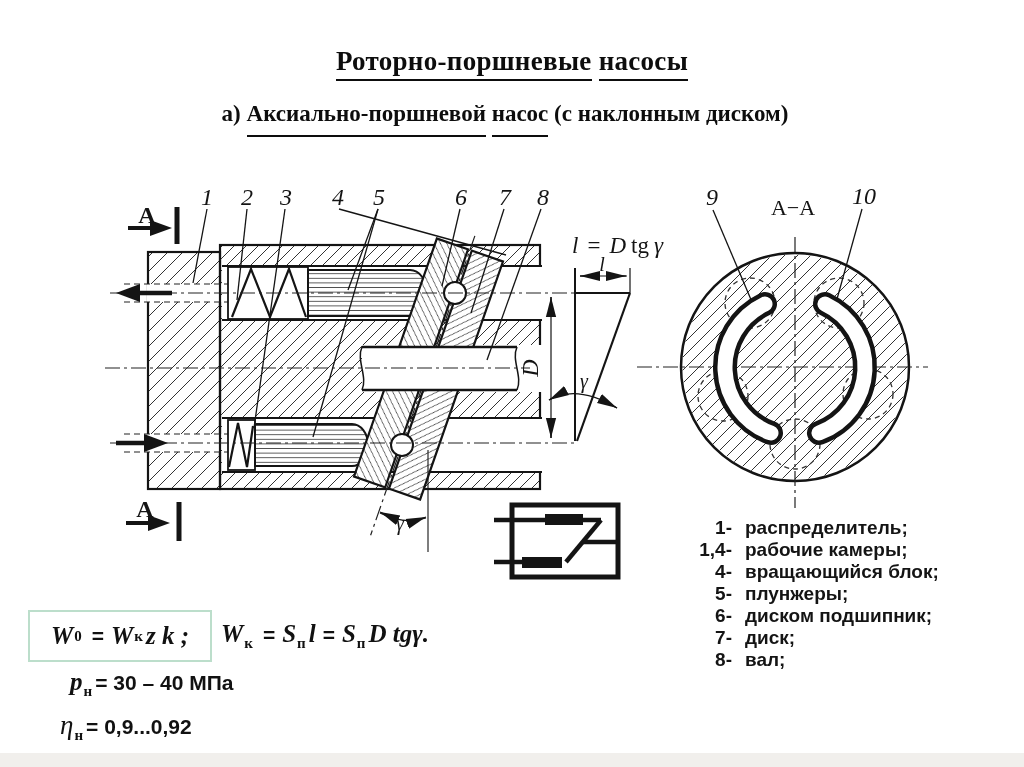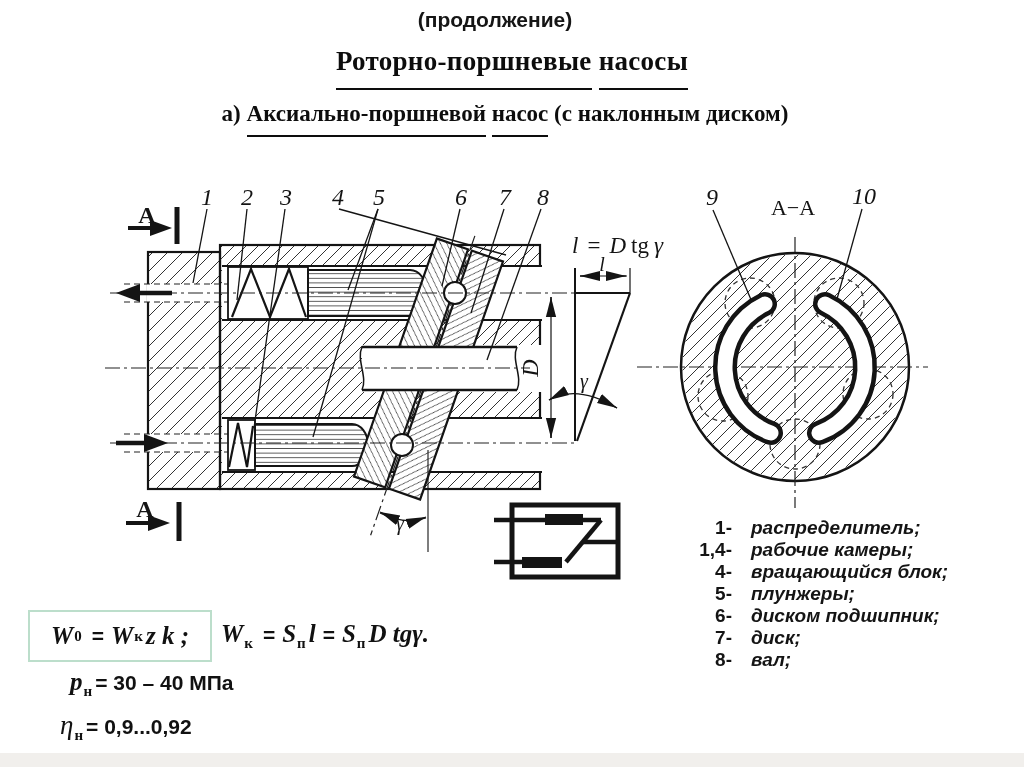--- a/index.html
+++ b/index.html
@@ -6,27 +6,27 @@
   #page{position:relative;width:1024px;height:767px;background:#ffffff;overflow:hidden;
         font-family:"Liberation Sans",sans-serif;color:#111;}
   .abs{position:absolute;}
   
   #cont-line{top:8px;left:0;width:990px;text-align:center;
              font:bold 21px "Liberation Sans",sans-serif;color:#151515;}
   #main-title{top:46px;left:0;width:1024px;text-align:center;
               font:bold 27px "Liberation Serif",serif;color:#0d0d0d;letter-spacing:.3px;}
   #subtitle{top:101px;left:0;width:1010px;text-align:center;
             font:bold 23px "Liberation Serif",serif;color:#0d0d0d;}
-  .u{border-bottom:2.5px solid #0d0d0d;padding-bottom:12px;}
+  .u{border-bottom:2.5px solid #0d0d0d;padding-bottom:3px;}
   .u2{border-bottom:2px solid #0d0d0d;padding-bottom:9px;}
   
   #legend{top:517px;left:668px;width:310px;}
   .lrow{display:flex;line-height:26.7px;font:bold 19px "Liberation Sans",sans-serif;color:#141414;}
   .lnum{width:64px;text-align:right;white-space:pre;}
-  .llab{margin-left:19px;white-space:pre;font-style:italic;}
+  .llab{margin-left:13px;white-space:pre;}
   
   .fser{font:bold italic 25px "Liberation Serif",serif;}
   .fsub{font:bold 15px "Liberation Serif",serif;vertical-align:-6px;margin-left:1px;margin-right:3px;}
   .feq{font:bold 21px "Liberation Sans",sans-serif;margin:0 7px;}
   .fsans{font:bold 21px "Liberation Sans",sans-serif;margin-top:26px;}
   #f1-box{top:610px;left:28px;width:180px;height:48px;border:2px solid #bcdecb;background:#fff;
           display:flex;align-items:center;justify-content:center;}
   #f2-line{top:620px;left:221px;}
   #p-line{top:668px;left:70px;}
   #eta-line{top:710px;left:60px;}
@@ -249,21 +249,20 @@
       <g stroke="#141414" stroke-width="4.5" fill="none">
         <line x1="494" y1="520" x2="545" y2="520"></line>
         <line x1="494" y1="562" x2="522" y2="562"></line>
         <line x1="583" y1="520" x2="601" y2="520"></line>
         <line x1="601" y1="520" x2="566" y2="562"></line>
         <line x1="618" y1="542" x2="583" y2="542"></line>
       </g>
     </g>
   </svg>
 
-  <div id="cont-line" class="abs">(продолжение)</div>
 
   <div id="main-title" class="abs">
     <span class="u">Роторно-поршневые</span>
     <span class="u">насосы</span>
   </div>
 
   <div id="subtitle" class="abs">
     <span>а) </span><span class="u2">Аксиально-поршневой</span>
     <span class="u2">насос</span><span> (с наклонным диском)</span>
   </div>

